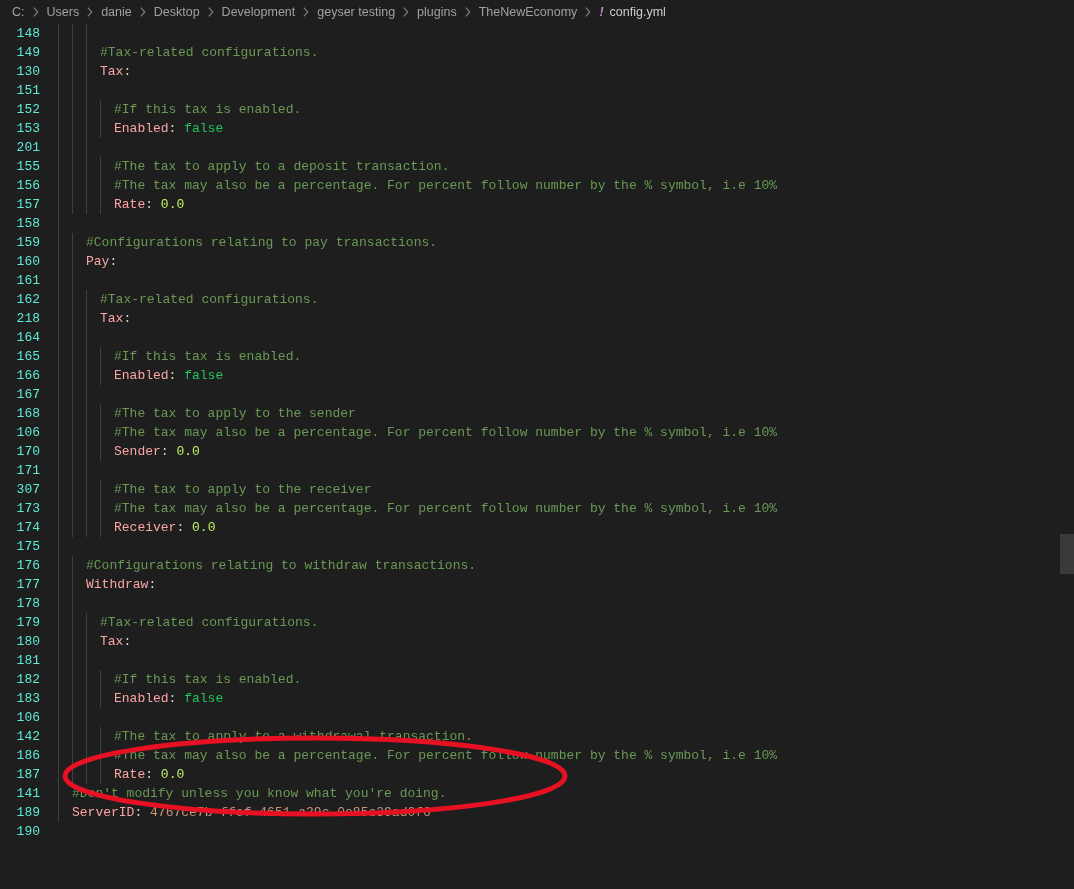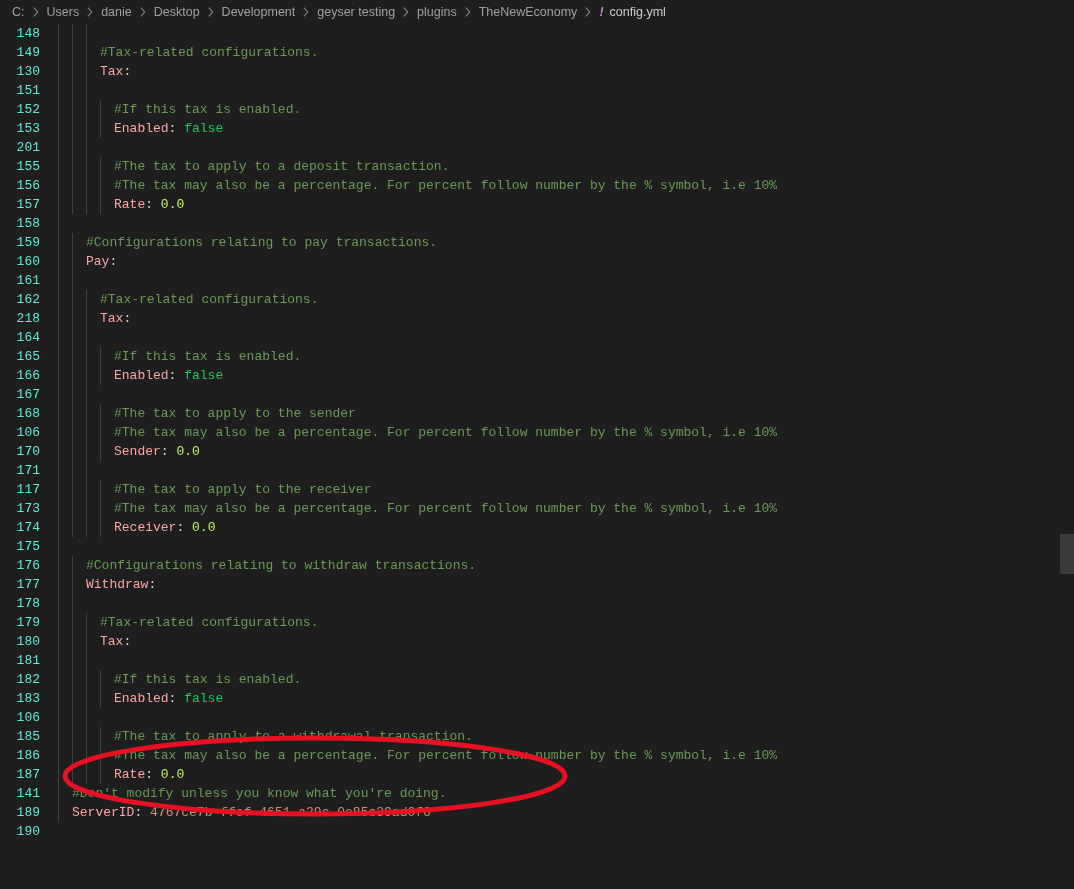--- a/index.html
+++ b/index.html
@@ -177,34 +177,34 @@
       <div class="ln">162</div>
       <div class="ln">218</div>
       <div class="ln">164</div>
       <div class="ln">165</div>
       <div class="ln">166</div>
       <div class="ln">167</div>
       <div class="ln">168</div>
       <div class="ln">106</div>
       <div class="ln">170</div>
       <div class="ln">171</div>
-      <div class="ln">117</div>
+      <div class="ln">307</div>
       <div class="ln">173</div>
       <div class="ln">174</div>
       <div class="ln">175</div>
       <div class="ln">176</div>
       <div class="ln">177</div>
       <div class="ln">178</div>
       <div class="ln">179</div>
       <div class="ln">180</div>
       <div class="ln">181</div>
       <div class="ln">182</div>
       <div class="ln">183</div>
       <div class="ln">106</div>
-      <div class="ln">185</div>
+      <div class="ln">142</div>
       <div class="ln">186</div>
       <div class="ln">187</div>
       <div class="ln">141</div>
       <div class="ln">189</div>
       <div class="ln">190</div>
     </div>
   <div class="code" id="code"><div class="cl"><span class="guide"></span><span class="guide"></span><span class="guide"></span></div><div class="cl"><span class="guide"></span><span class="guide"></span><span class="guide"></span><span class="c-comment">#Tax-related configurations.</span></div><div class="cl"><span class="guide"></span><span class="guide"></span><span class="guide"></span><span class="c-key">Tax</span><span class="c-sep">:</span></div><div class="cl"><span class="guide"></span><span class="guide"></span><span class="guide"></span></div><div class="cl"><span class="guide"></span><span class="guide"></span><span class="guide"></span><span class="guide"></span><span class="c-comment">#If this tax is enabled.</span></div><div class="cl"><span class="guide"></span><span class="guide"></span><span class="guide"></span><span class="guide"></span><span class="c-key">Enabled</span><span class="c-sep">: </span><span class="c-bool">false</span></div><div class="cl"><span class="guide"></span><span class="guide"></span><span class="guide"></span></div><div class="cl"><span class="guide"></span><span class="guide"></span><span class="guide"></span><span class="guide"></span><span class="c-comment">#The tax to apply to a deposit transaction.</span></div><div class="cl"><span class="guide"></span><span class="guide"></span><span class="guide"></span><span class="guide"></span><span class="c-comment">#The tax may also be a percentage. For percent follow number by the % symbol, i.e 10%</span></div><div class="cl"><span class="guide"></span><span class="guide"></span><span class="guide"></span><span class="guide"></span><span class="c-key">Rate</span><span class="c-sep">: </span><span class="c-num">0.0</span></div><div class="cl"><span class="guide"></span></div><div class="cl"><span class="guide"></span><span class="guide"></span><span class="c-comment">#Configurations relating to pay transactions.</span></div><div class="cl"><span class="guide"></span><span class="guide"></span><span class="c-key">Pay</span><span class="c-sep">:</span></div><div class="cl"><span class="guide"></span><span class="guide"></span></div><div class="cl"><span class="guide"></span><span class="guide"></span><span class="guide"></span><span class="c-comment">#Tax-related configurations.</span></div><div class="cl"><span class="guide"></span><span class="guide"></span><span class="guide"></span><span class="c-key">Tax</span><span class="c-sep">:</span></div><div class="cl"><span class="guide"></span><span class="guide"></span><span class="guide"></span></div><div class="cl"><span class="guide"></span><span class="guide"></span><span class="guide"></span><span class="guide"></span><span class="c-comment">#If this tax is enabled.</span></div><div class="cl"><span class="guide"></span><span class="guide"></span><span class="guide"></span><span class="guide"></span><span class="c-key">Enabled</span><span class="c-sep">: </span><span class="c-bool">false</span></div><div class="cl"><span class="guide"></span><span class="guide"></span><span class="guide"></span></div><div class="cl"><span class="guide"></span><span class="guide"></span><span class="guide"></span><span class="guide"></span><span class="c-comment">#The tax to apply to the sender</span></div><div class="cl"><span class="guide"></span><span class="guide"></span><span class="guide"></span><span class="guide"></span><span class="c-comment">#The tax may also be a percentage. For percent follow number by the % symbol, i.e 10%</span></div><div class="cl"><span class="guide"></span><span class="guide"></span><span class="guide"></span><span class="guide"></span><span class="c-key">Sender</span><span class="c-sep">: </span><span class="c-num">0.0</span></div><div class="cl"><span class="guide"></span><span class="guide"></span><span class="guide"></span></div><div class="cl"><span class="guide"></span><span class="guide"></span><span class="guide"></span><span class="guide"></span><span class="c-comment">#The tax to apply to the receiver</span></div><div class="cl"><span class="guide"></span><span class="guide"></span><span class="guide"></span><span class="guide"></span><span class="c-comment">#The tax may also be a percentage. For percent follow number by the % symbol, i.e 10%</span></div><div class="cl"><span class="guide"></span><span class="guide"></span><span class="guide"></span><span class="guide"></span><span class="c-key">Receiver</span><span class="c-sep">: </span><span class="c-num">0.0</span></div><div class="cl"><span class="guide"></span></div><div class="cl"><span class="guide"></span><span class="guide"></span><span class="c-comment">#Configurations relating to withdraw transactions.</span></div><div class="cl"><span class="guide"></span><span class="guide"></span><span class="c-key">Withdraw</span><span class="c-sep">:</span></div><div class="cl"><span class="guide"></span><span class="guide"></span></div><div class="cl"><span class="guide"></span><span class="guide"></span><span class="guide"></span><span class="c-comment">#Tax-related configurations.</span></div><div class="cl"><span class="guide"></span><span class="guide"></span><span class="guide"></span><span class="c-key">Tax</span><span class="c-sep">:</span></div><div class="cl"><span class="guide"></span><span class="guide"></span><span class="guide"></span></div><div class="cl"><span class="guide"></span><span class="guide"></span><span class="guide"></span><span class="guide"></span><span class="c-comment">#If this tax is enabled.</span></div><div class="cl"><span class="guide"></span><span class="guide"></span><span class="guide"></span><span class="guide"></span><span class="c-key">Enabled</span><span class="c-sep">: </span><span class="c-bool">false</span></div><div class="cl"><span class="guide"></span><span class="guide"></span><span class="guide"></span></div><div class="cl"><span class="guide"></span><span class="guide"></span><span class="guide"></span><span class="guide"></span><span class="c-comment">#The tax to apply to a withdrawal transaction.</span></div><div class="cl"><span class="guide"></span><span class="guide"></span><span class="guide"></span><span class="guide"></span><span class="c-comment">#The tax may also be a percentage. For percent follow number by the % symbol, i.e 10%</span></div><div class="cl"><span class="guide"></span><span class="guide"></span><span class="guide"></span><span class="guide"></span><span class="c-key">Rate</span><span class="c-sep">: </span><span class="c-num">0.0</span></div><div class="cl"><span class="guide"></span><span class="c-comment">#Don't modify unless you know what you're doing.</span></div><div class="cl"><span class="guide"></span><span class="c-key">ServerID</span><span class="c-sep">: </span><span class="c-str">4767ce7b-ffef-4651-a29c-0e85c39ad0f6</span></div><div class="cl"></div></div>
 </div>
 
 <div class="annotation">

